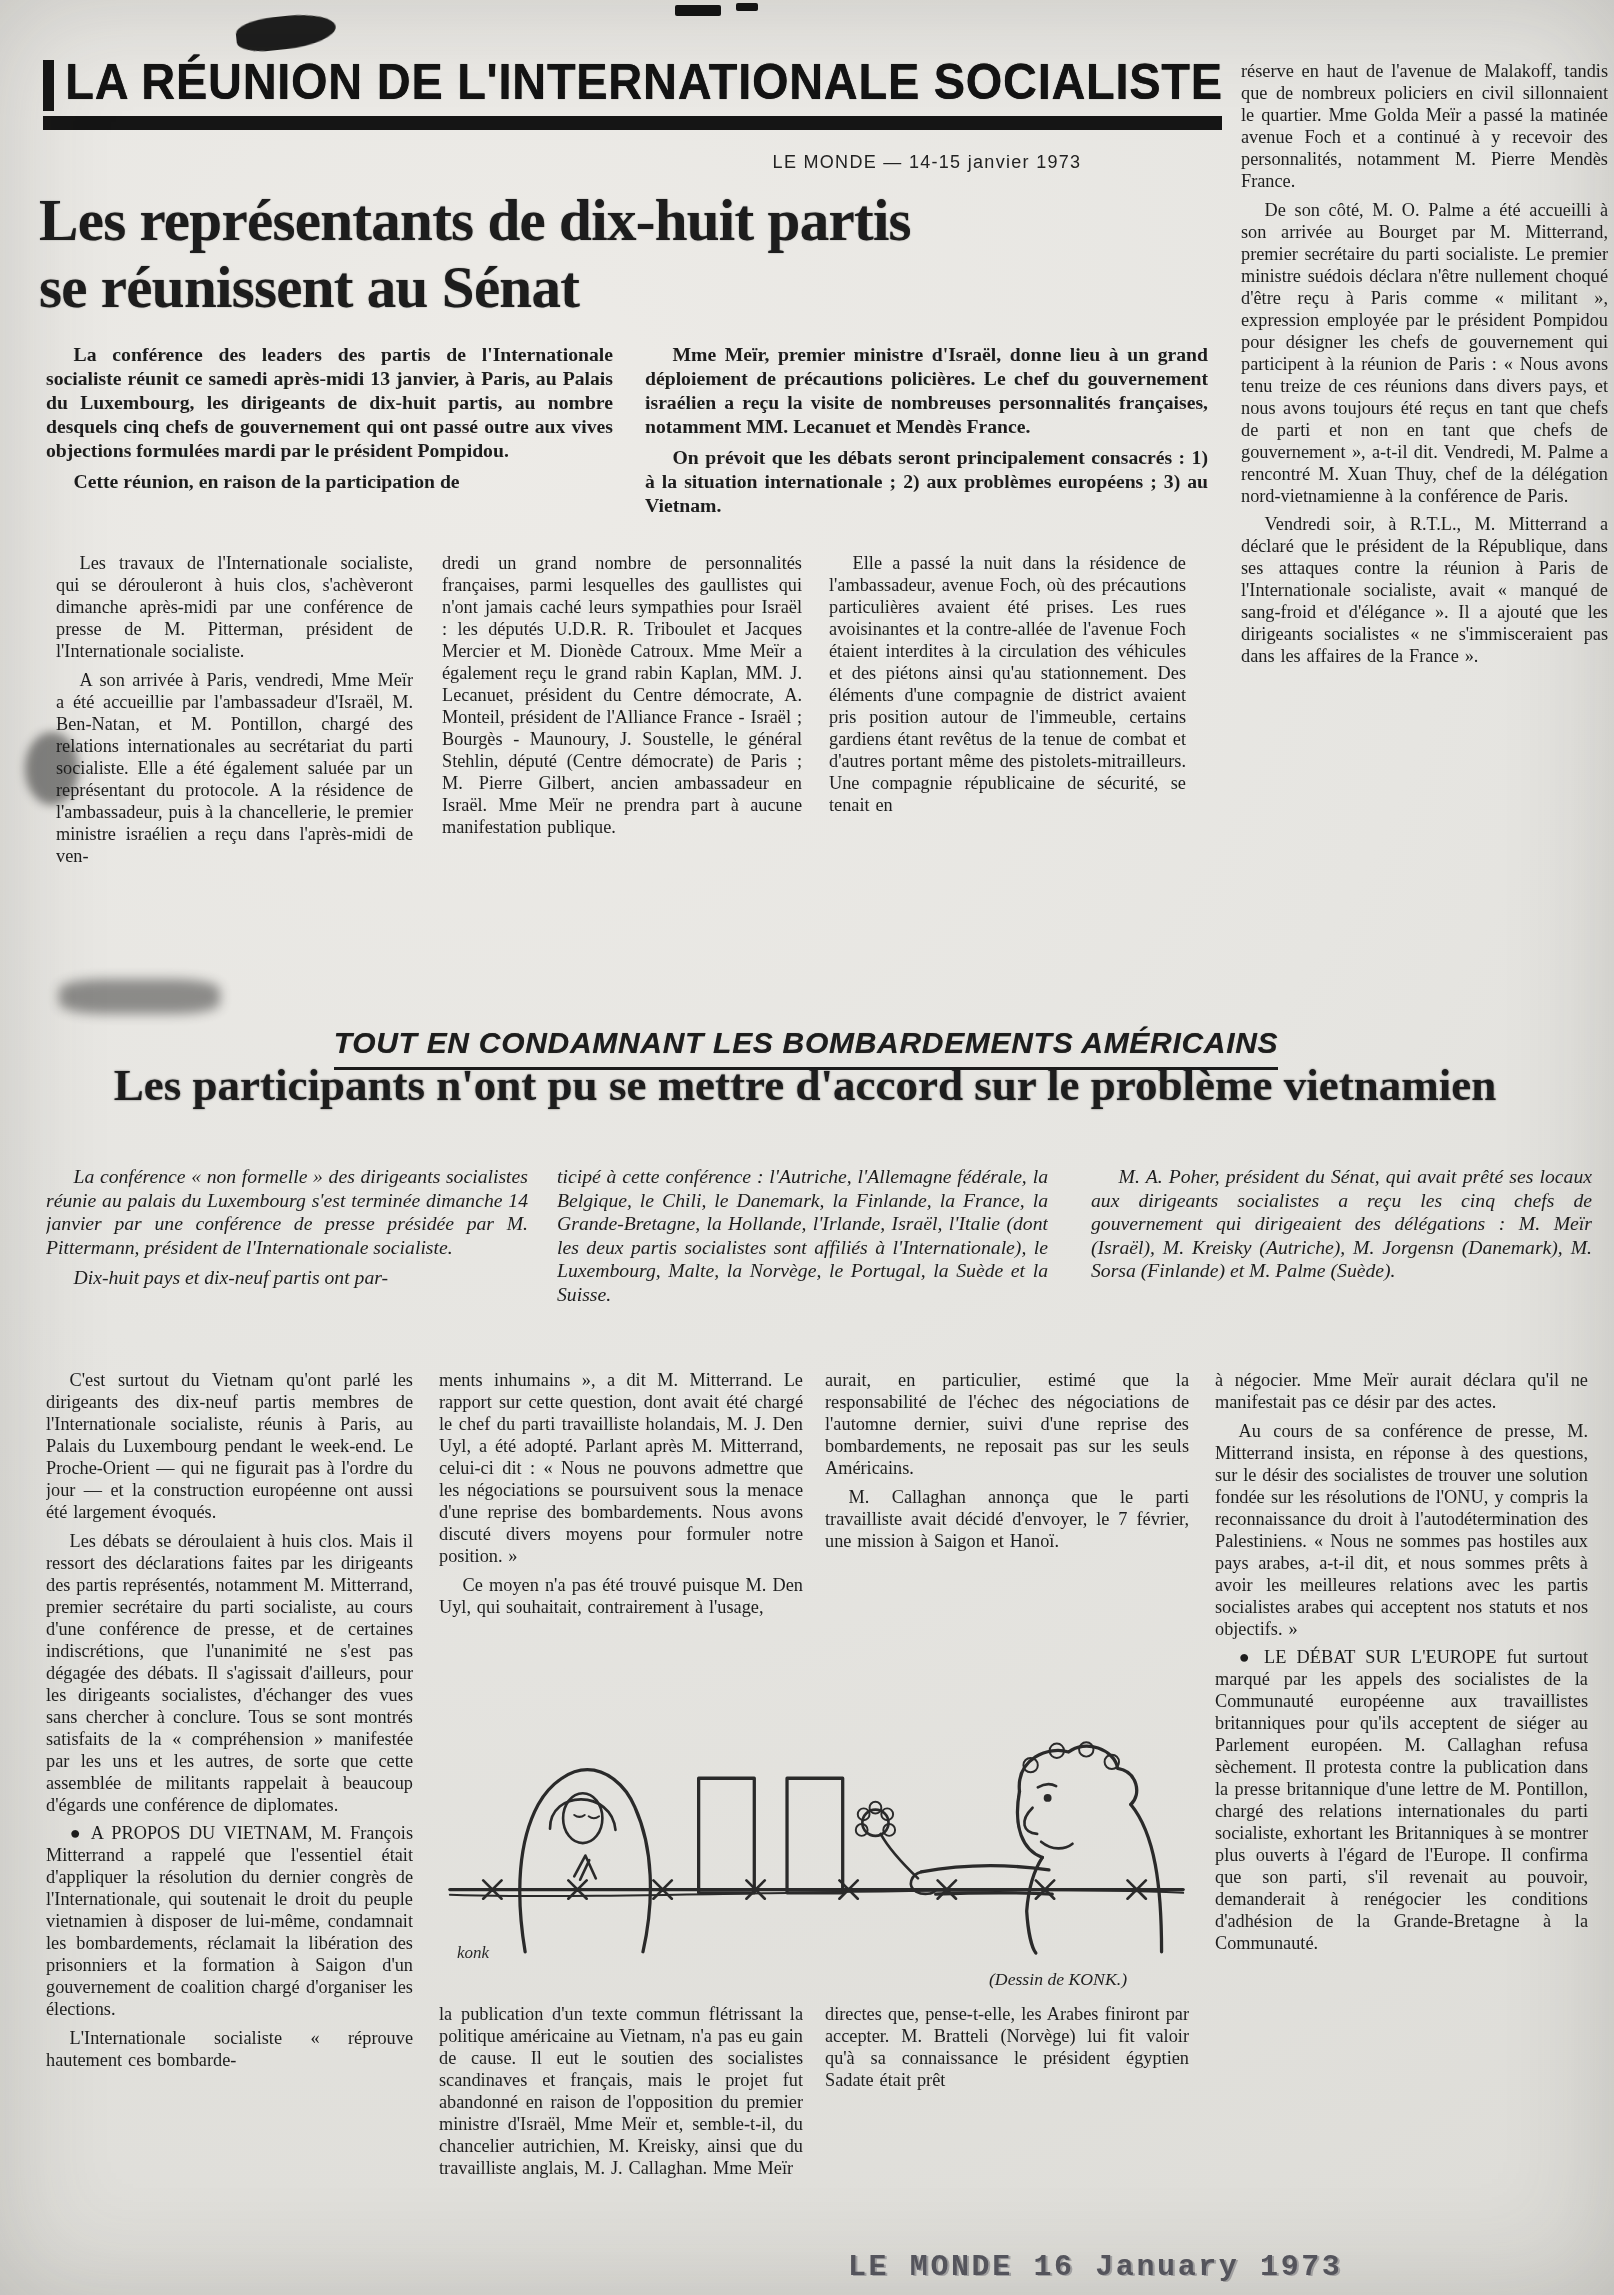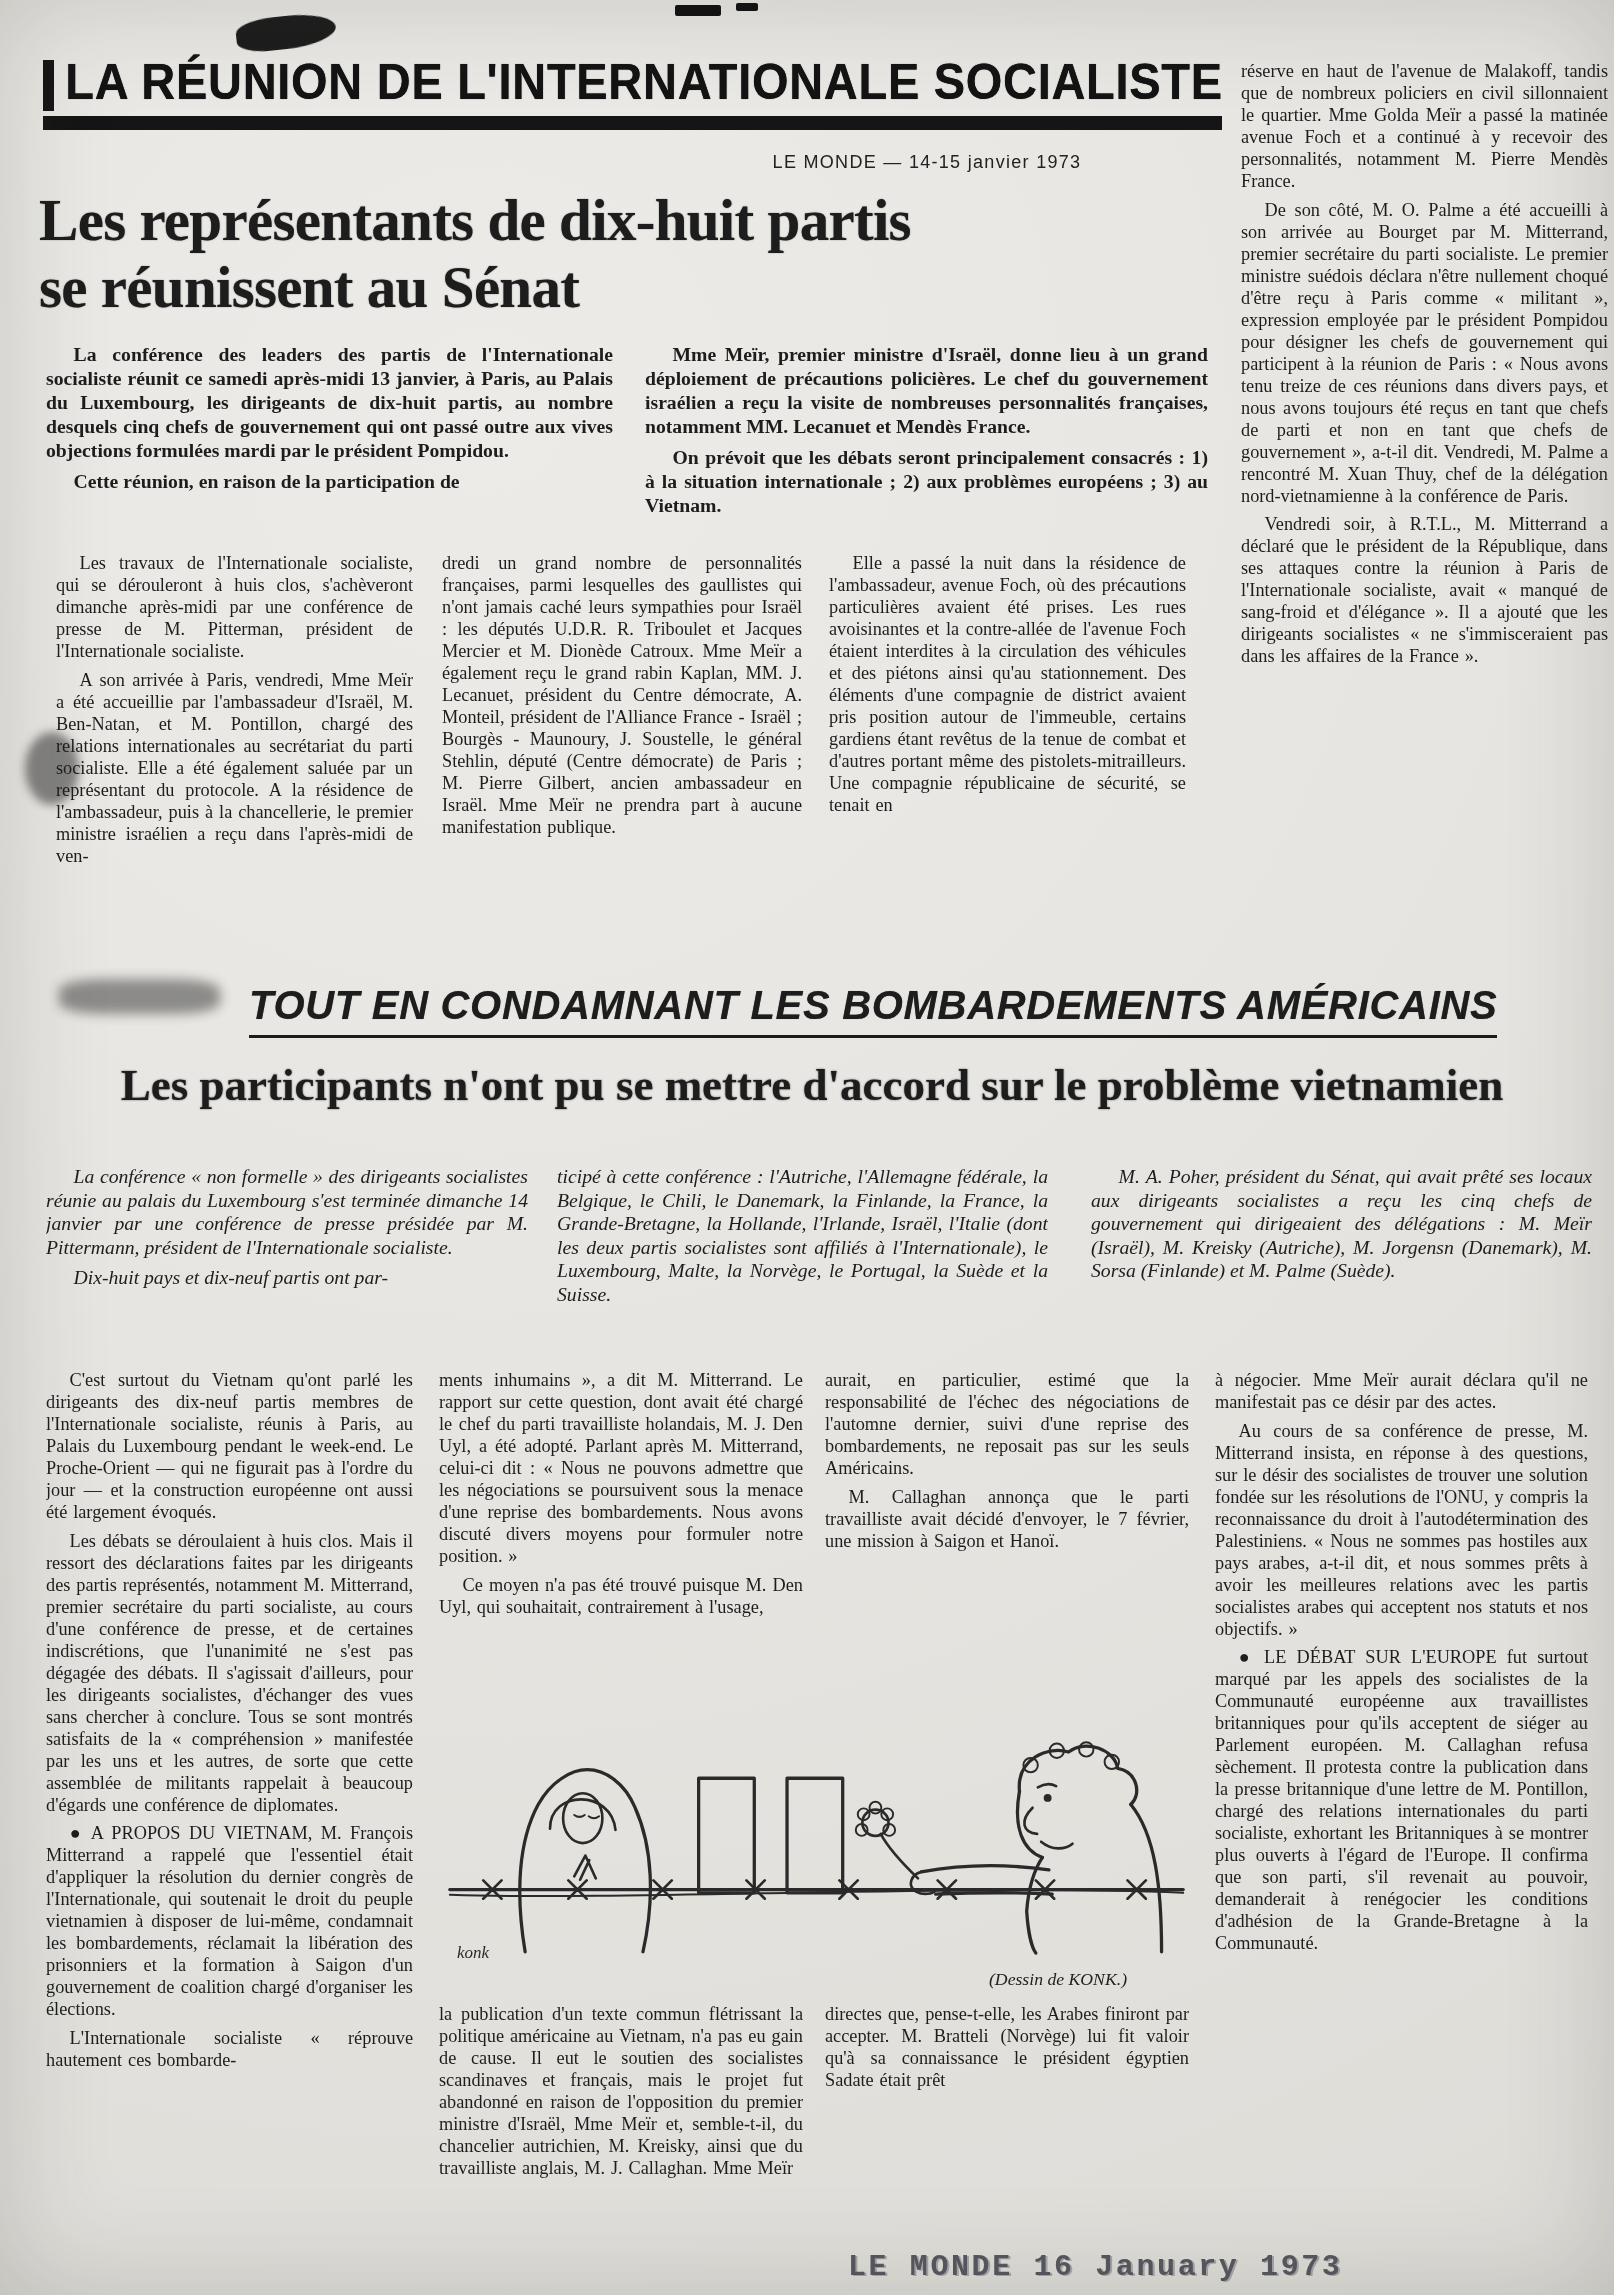--- a/index.html
+++ b/index.html
@@ -58,27 +58,28 @@
   }
   .headline1 {
     position: absolute; left: 39px; top: 187px; width: 1179px;
     text-align: left; font-weight: bold; font-size: 59px;
     line-height: 67px; letter-spacing: -0.7px;
     text-shadow: 0 0 1.3px rgba(20,20,20,.55);
   }
   .kicker-wrap { position: absolute; left: 249px; top: 983px; width: 1114px; text-align: center; }
   .kicker {
     display: inline-block; font-family: "Liberation Sans", sans-serif;
-    font-style: italic; font-weight: bold; font-size: 40px;
+    font-style: italic; font-weight: bold; font-size: 30px;
     letter-spacing: 0.7px; border-bottom: 3.3px solid #1b1b1b;
     padding-bottom: 6.6px; white-space: nowrap;
     text-shadow: 0 0 0.7px rgba(20,20,20,.6);
+    margin-top: 43px;
   }
   .headline2 {
-    position: absolute; left: 28px; top: 1057px; width: 1568px;
+    position: absolute; left: 21px; top: 1057px; width: 1568px;
     text-align: center; font-weight: bold; font-size: 45px;
     line-height: 56px; text-shadow: 0 0 2px rgba(25,25,25,.65);
     white-space: nowrap;
   }
   .caption {
     position: absolute; left: 917px; top: 1969px; width: 282px;
     text-align: center; font-style: italic; font-size: 17.7px; color: #222;
   }
   .stamp {
     position: absolute; left: 848px; top: 2250px;

